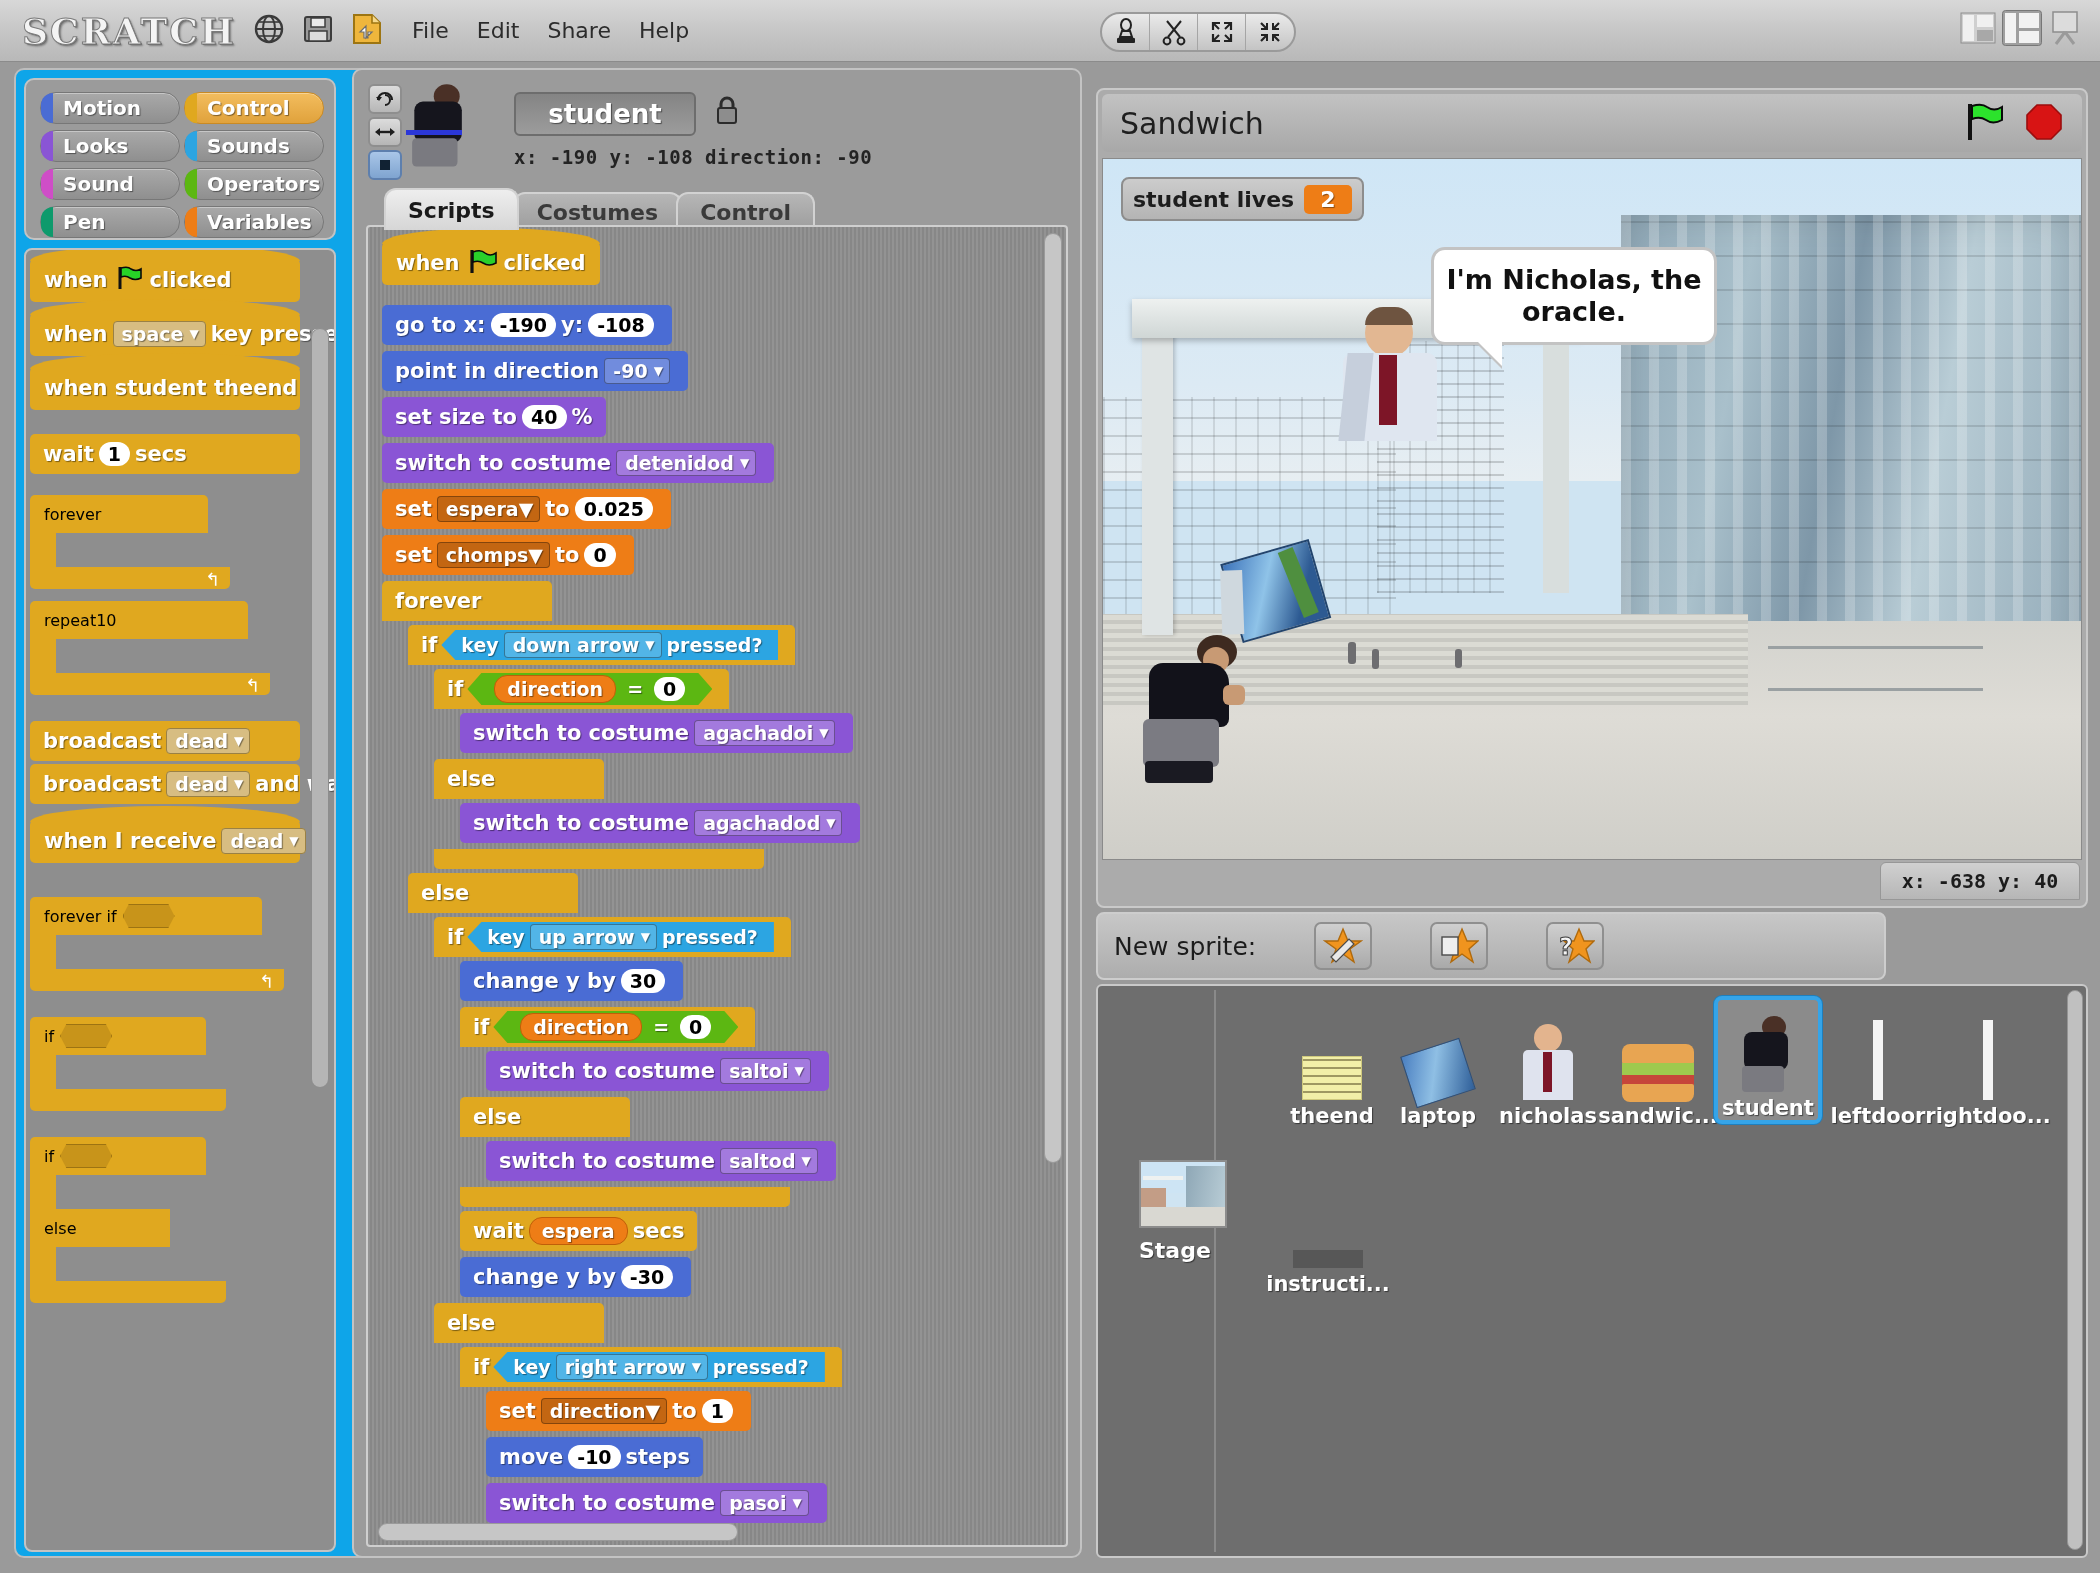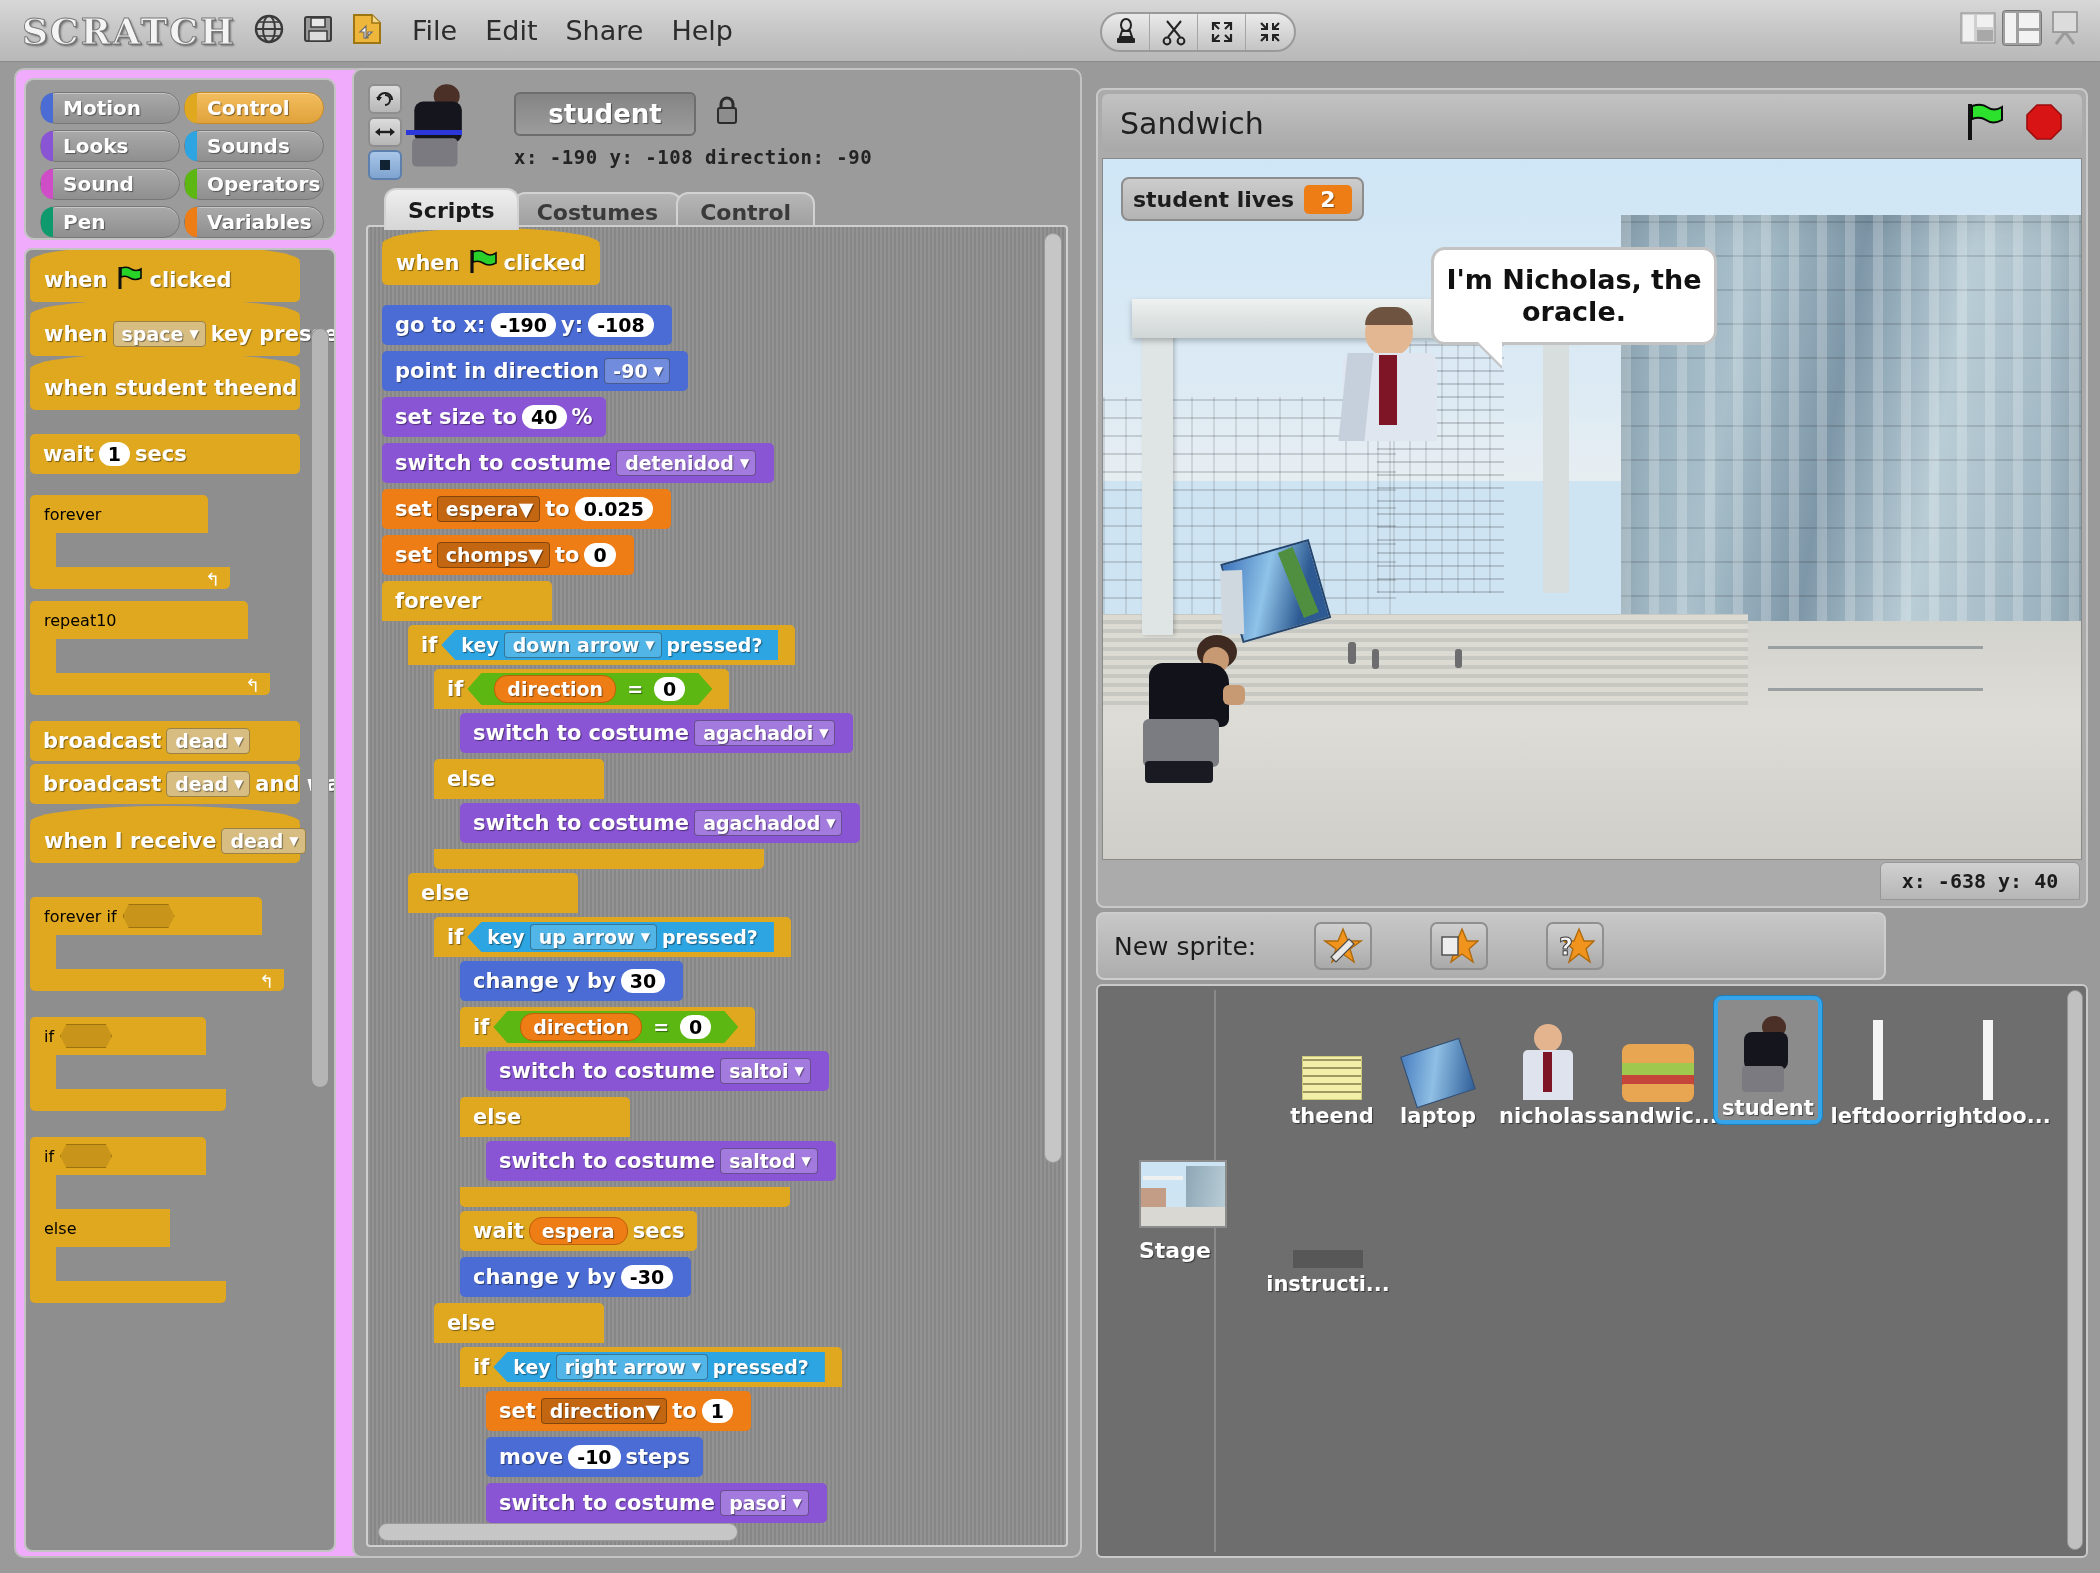--- a/index.html
+++ b/index.html
@@ -20,42 +20,42 @@
   #logo {
     margin-left: 22px;
     font-family: "DejaVu Serif", serif;
     font-size: 36px; font-weight: bold; letter-spacing: 2px;
     color: #f4f4f4;
     text-shadow: 1px 1px 0 #6e6e6e, 2px 2px 2px rgba(0,0,0,.35);
     -webkit-text-stroke: 1px #7a7a7a;
   }
   .tb-icon { margin-left: 16px; cursor: pointer; }
   .menu-item {
-    margin-left: 28px; font-size: 27px; color: #2c2c2c; cursor: pointer;
+    margin-left: 28px; font-size: 22px; color: #2c2c2c; cursor: pointer;
     font-family: "DejaVu Sans", sans-serif;
   }
   #mode-tools {
     position: absolute; left: 1100px; top: 12px;
     height: 40px; display: flex; align-items: center;
     background: linear-gradient(180deg,#eaeaea,#c4c4c4);
     border: 2px solid #9a9a9a; border-radius: 20px;
     overflow: hidden;
   }
   #mode-tools .mt {
     width: 48px; height: 40px; display:flex; align-items:center; justify-content:center;
     border-right: 1px solid #a5a5a5; cursor: pointer;
   }
   #mode-tools .mt:last-child { border-right: none; }
   #view-buttons { position: absolute; right: 18px; top: 10px; display: flex; align-items: center; gap: 6px; }
   .viewbtn { cursor: pointer; }
 
   
   #palette-panel {
     position: absolute; left: 14px; top: 68px; width: 394px; height: 1490px;
-    background: #f0abfc; border: 2px solid #bdbdbd; border-radius: 10px;
+    background: #0ea5e9; border: 2px solid #bdbdbd; border-radius: 10px;
   }
   #cat-box {
     position: absolute; left: 8px; top: 8px; width: 312px; height: 162px;
     background: #9b9b9b; border: 2px solid #c3c3c3; border-radius: 10px;
   }
   .cat-col { position: absolute; top: 12px; width: 140px; }
   .cat-col.left { left: 14px; }
   .cat-col.right { left: 158px; }
   .cat-btn {
     height: 32px; margin-bottom: 6px; border-radius: 16px;

